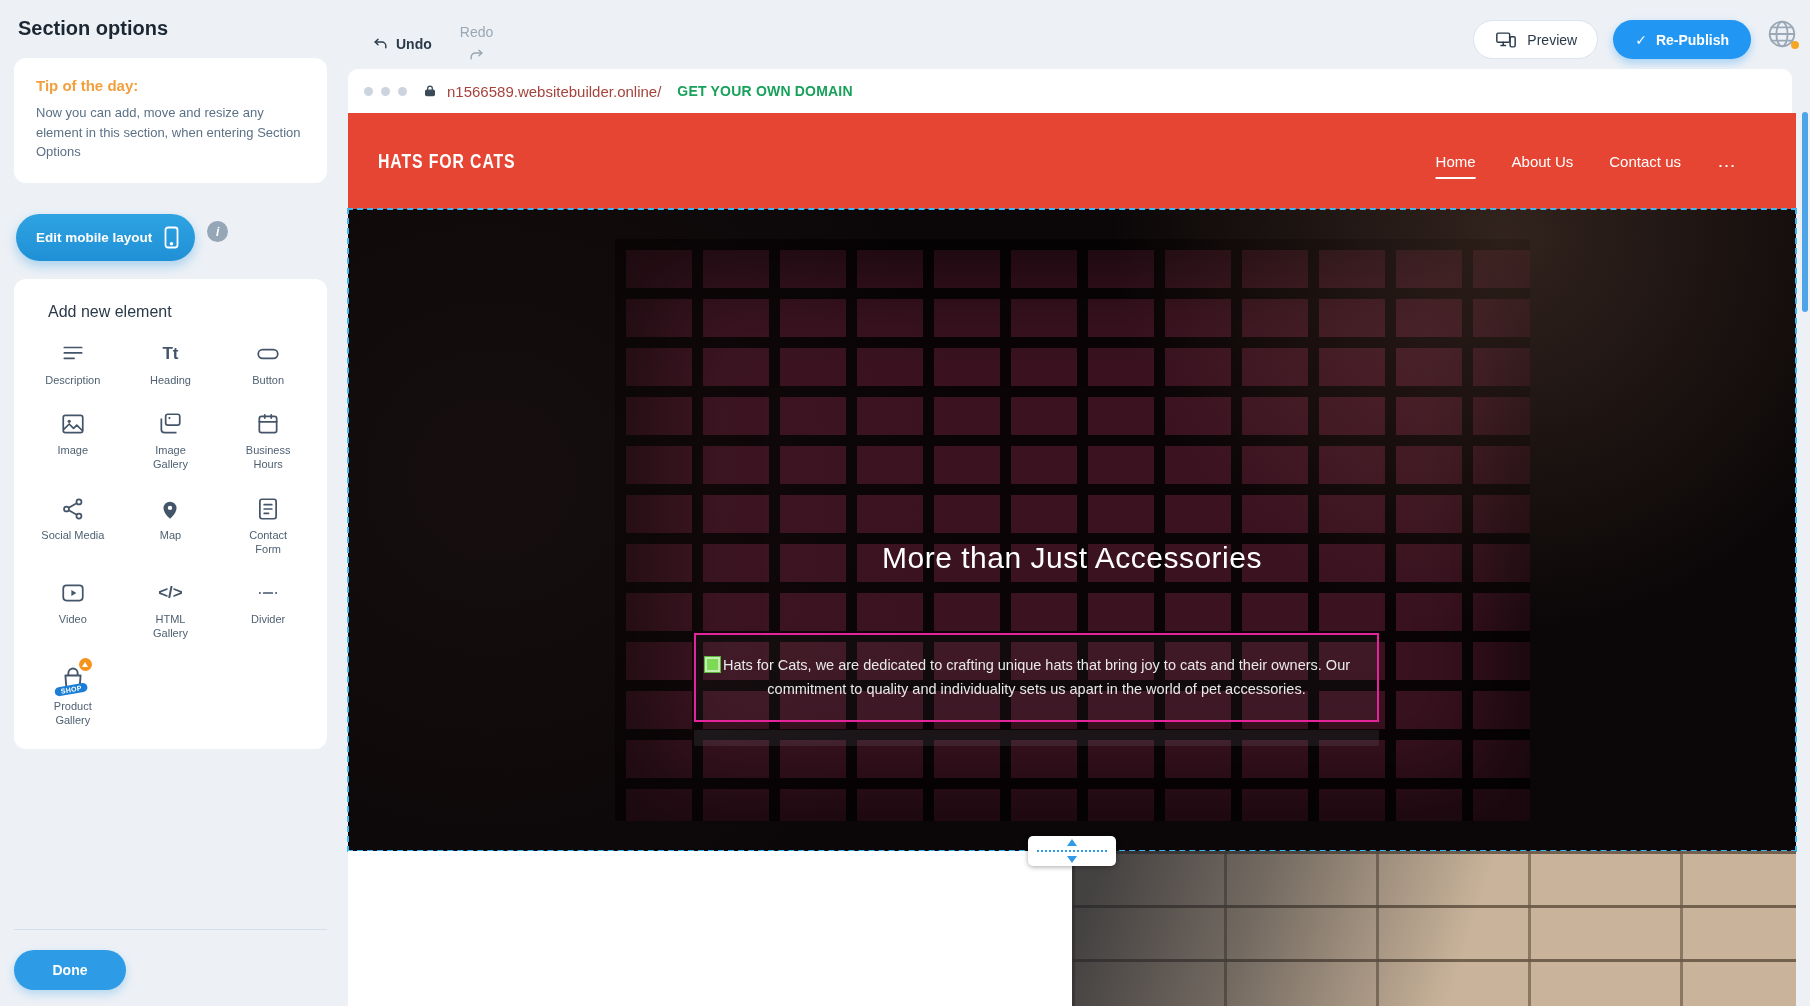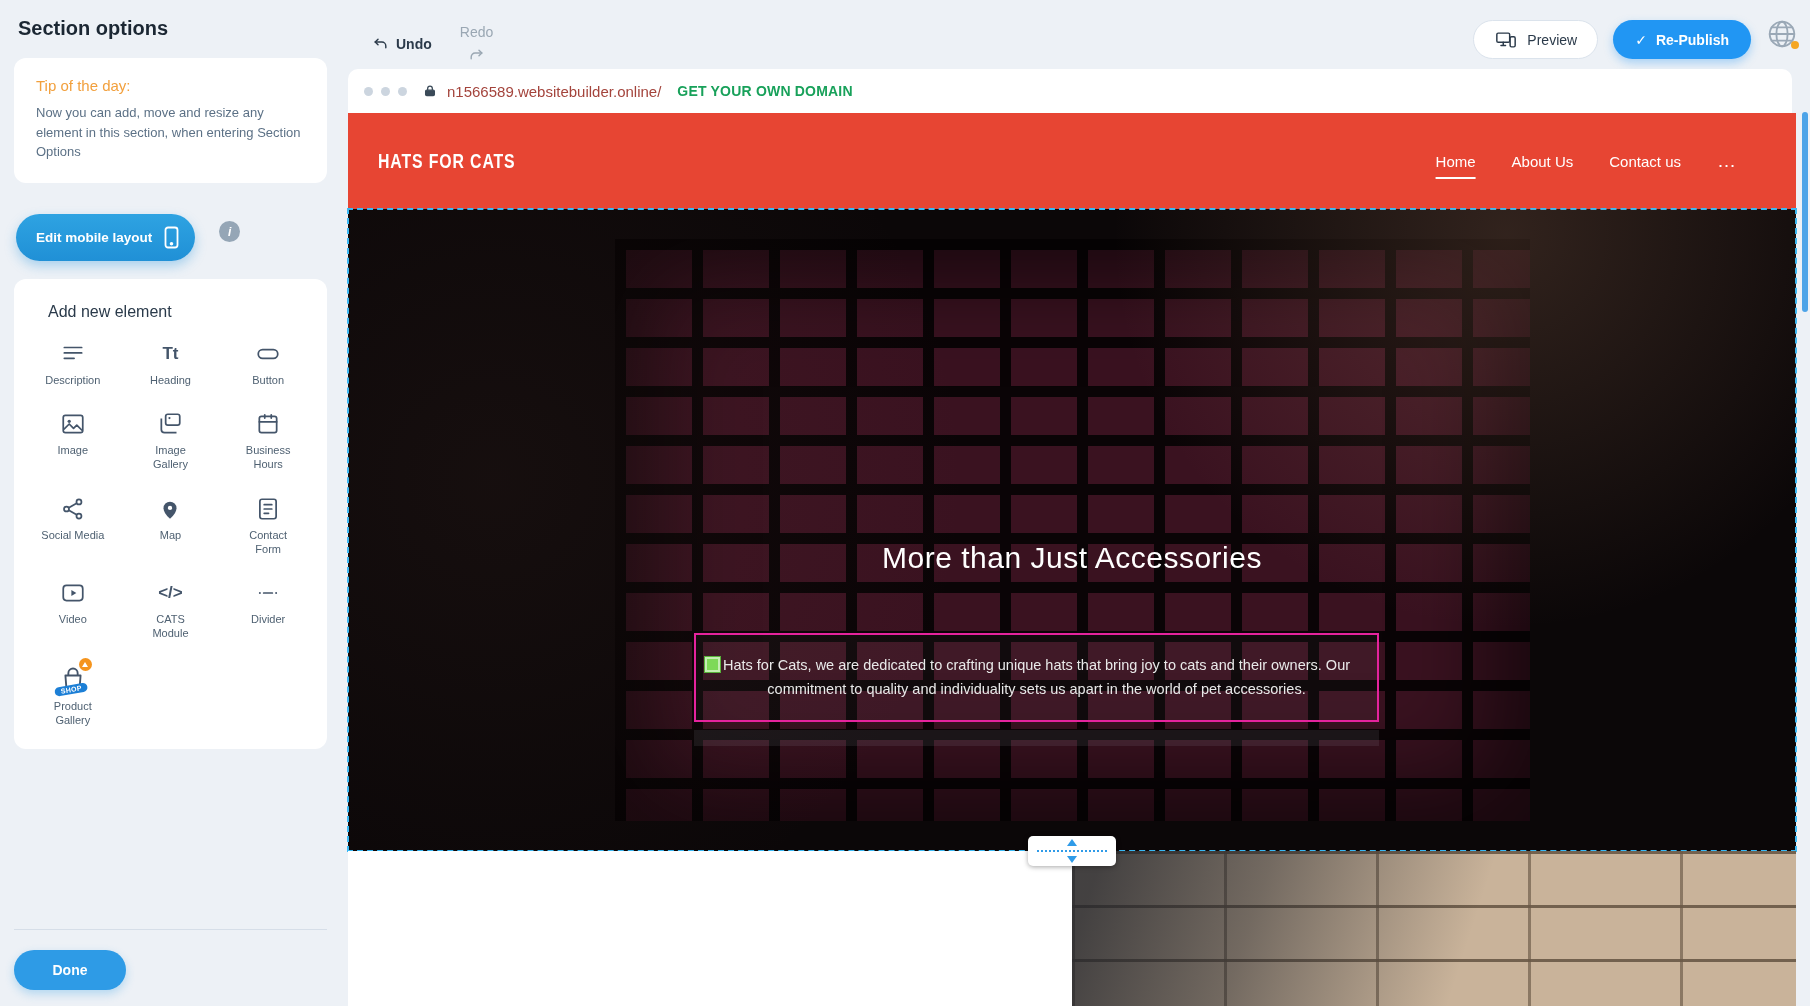--- a/index.html
+++ b/index.html
@@ -24,23 +24,23 @@
   .globe-wrap { position:relative; width:32px; height:32px; }
   .globe-dot { position:absolute; right:-1px; bottom:1px; width:8px; height:8px; border-radius:50%; background:#f5a623; }
 
   
   .sidebar { position:absolute; left:0; top:58px; bottom:0; width:348px; display:flex; flex-direction:column; }
   .tabs { display:flex; align-items:center; gap:12px; margin:12px 0 22px 30px; }
   .tab { padding:9px 17px; font-size:14px; color:#2b3a4a; border-radius:18px; border:1px solid transparent; }
   .tab.active { background:#fff; border-color:#d8e0ea; font-weight:700; box-shadow:0 1px 3px rgba(30,50,80,.08); }
   .card { background:#fff; border-radius:12px; margin:0 21px 0 14px; }
   .tip-card { padding:19px 22px 21px; }
-  .tip-title { font-size:15px; font-weight:400; color:#f2a03d; }
+  .tip-title { font-size:15px; font-weight:700; color:#f2a03d; }
   .tip-body { margin-top:9px; font-size:13px; line-height:1.5; color:#5c7186; }
-  .edit-row { display:flex; align-items:center; gap:24px; margin:20px 0 18px 16px; }
+  .edit-row { display:flex; align-items:center; gap:12px; margin:20px 0 18px 16px; }
   .btn-mobile { display:flex; align-items:center; gap:12px; height:47px; padding:0 16px 0 20px; border:none; border-radius:24px; background:linear-gradient(180deg,#2ea3e2,#2090d6); color:#fff; font-size:13.5px; font-weight:700; box-shadow:0 5px 12px rgba(40,150,220,.35); }
   .info-dot { width:21px; height:21px; border-radius:50%; background:#95a6b6; color:#fff; font-size:12px; font-weight:700; font-style:italic; display:flex; align-items:center; justify-content:center; }
   .add-card { padding:24px 10px 22px; }
   .add-title { font-size:16px; color:#2a3a4a; margin:0 0 20px 24px; }
   .el-grid { display:grid; grid-template-columns:repeat(3,1fr); row-gap:24px; justify-items:center; }
   .el-item { display:flex; flex-direction:column; align-items:center; gap:7px; width:90px; cursor:pointer; }
   .el-item svg { stroke:#44556a; }
   .el-label { font-size:11px; color:#4f6172; text-align:center; max-width:66px; line-height:1.25; }
   .icon-text { font-size:17px; font-weight:700; color:#44556a; line-height:26px; }
   .pg-icon { position:relative; width:30px; height:28px; }
@@ -235,21 +235,21 @@
 
       <div class="el-item">
         <svg width="26" height="26" viewBox="0 0 24 24" fill="none" stroke-width="1.6">
             <rect x="3" y="5" width="18" height="14" rx="3"></rect>
             <path d="M10.5 9.3v5.4l4.6-2.7z" fill="#44556a" stroke="none"></path>
           </svg>
         <span class="el-label">Video</span>
       </div>
       <div class="el-item">
         <span class="icon-text">&lt;/&gt;</span>
-        <span class="el-label">CATS Module</span>
+        <span class="el-label">HTML Gallery</span>
       </div>
       <div class="el-item">
         <svg width="26" height="26" viewBox="0 0 24 24" fill="none" stroke-width="1.6" stroke-linecap="round">
             <circle cx="4.5" cy="12" r="0.9" fill="#44556a" stroke="none"></circle>
             <path d="M8 12h8"></path>
             <circle cx="19.5" cy="12" r="0.9" fill="#44556a" stroke="none"></circle>
           </svg>
         <span class="el-label">Divider</span>
       </div>
 

